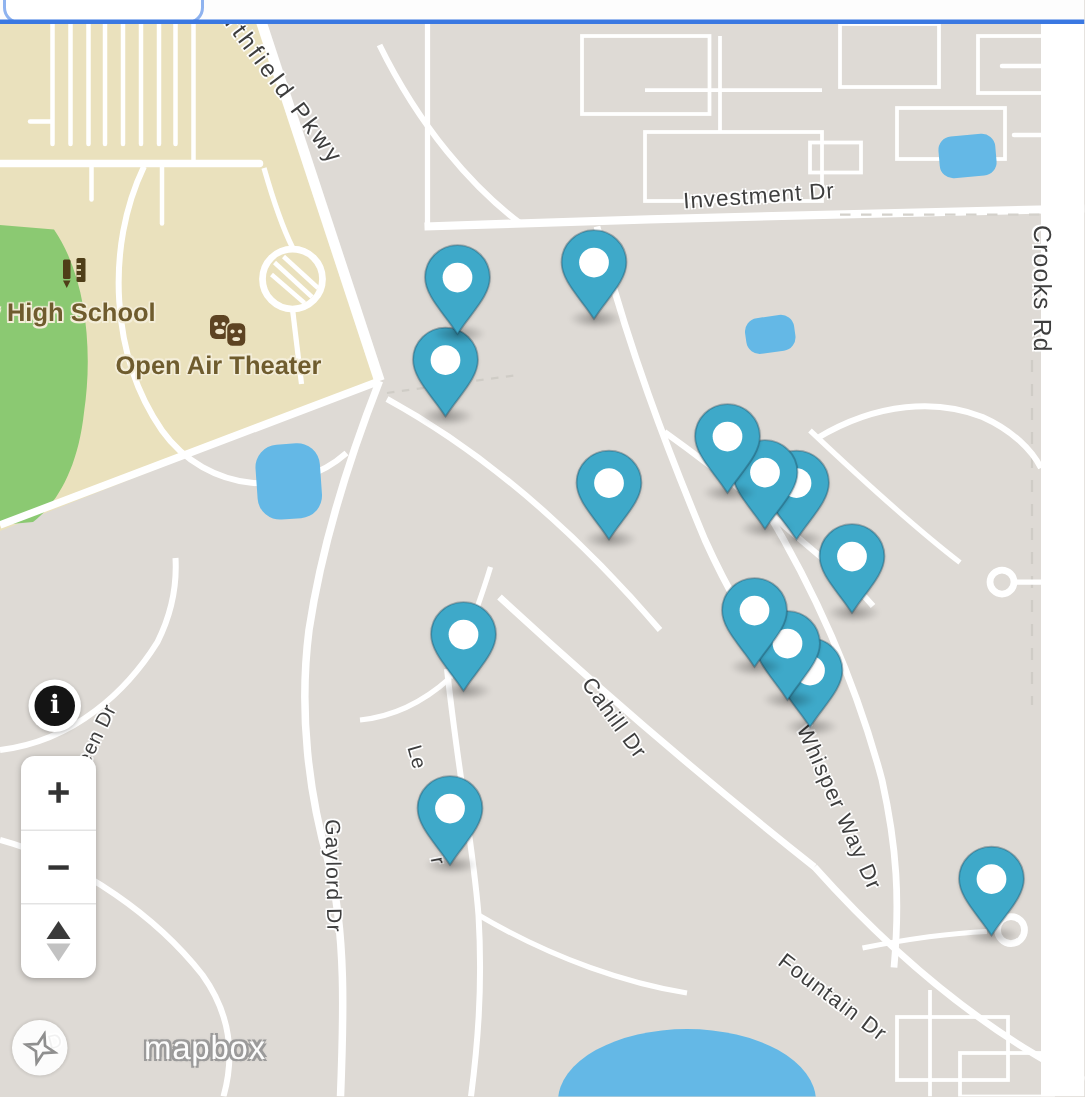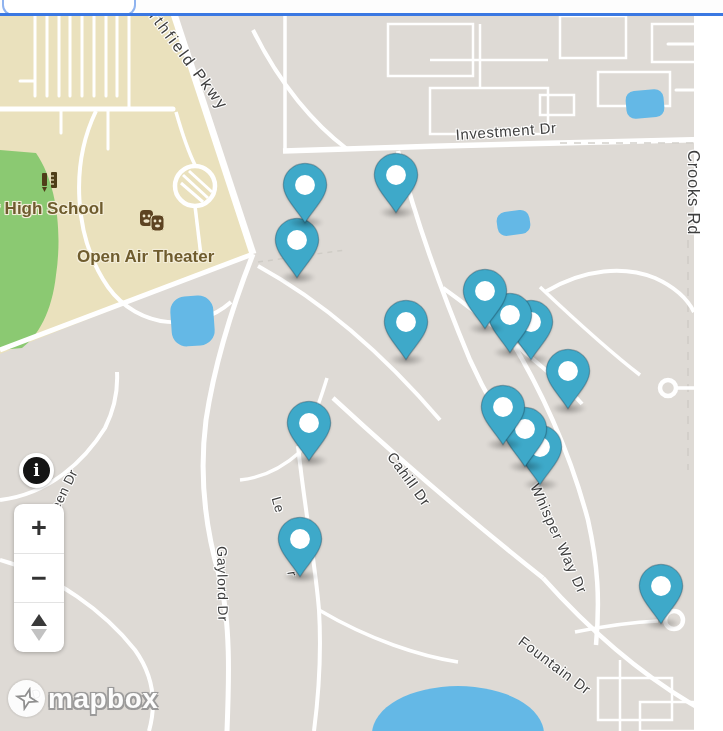--- a/index.html
+++ b/index.html
@@ -22,21 +22,21 @@
   .street-label{
     position:absolute;z-index:50;white-space:nowrap;color:#3e3e3e;font-weight:500;
     transform-origin:left top;
     text-shadow:0 0 2px #fff,0 0 2px #fff,1px 1px 0 #fff,-1px -1px 0 #fff,1px -1px 0 #fff,-1px 1px 0 #fff;
   }
   .poi-label{
     position:absolute;z-index:55;white-space:nowrap;color:#6f5c2e;font-weight:600;font-size:17px;
     text-shadow:0 0 2px #f4eeda,0 0 2px #f4eeda,1px 1px 0 #f4eeda,-1px -1px 0 #f4eeda,1px -1px 0 #f4eeda,-1px 1px 0 #f4eeda;
   }
   .poi-school-text{left:-36px;top:199px;}
-  .poi-theater-text{left:77px;top:247px;}
+  .poi-theater-text{left:77px;top:234px;}
   .poi-icon{position:absolute;z-index:55;}
   .school-icon{left:38px;top:170px;}
   .theater-icon{left:139px;top:208px;}
 
   
   .marker{position:absolute;width:48px;height:62px;}
   .marker svg{display:block;filter:drop-shadow(0 1px 1px rgba(0,0,0,.18));}
   .marker-shadow{position:absolute;width:36px;height:13px;border-radius:50%;
     background:radial-gradient(ellipse at center, rgba(0,0,0,.33) 0%, rgba(0,0,0,0) 70%);
     filter:blur(1.5px);}
@@ -53,22 +53,22 @@
     font-size:27px;font-weight:bold;color:#333;border-bottom:1px solid #e3e3e3;cursor:pointer;line-height:1;}
   .zoom-btn:last-child{border-bottom:none;}
   .compass-btn{flex-direction:column;gap:3px;}
   .tri-up{width:0;height:0;border-left:8px solid transparent;border-right:8px solid transparent;border-bottom:12px solid #3a3a3a;}
   .tri-down{width:0;height:0;border-left:8px solid transparent;border-right:8px solid transparent;border-top:12px solid #c2c2c2;}
 
   
   .logo{position:absolute;left:8px;top:680px;display:flex;align-items:center;gap:3px;z-index:960;opacity:.93;cursor:pointer;}
   .logo-circle{width:37px;height:37px;border-radius:50%;background:#fff;
     box-shadow:0 0 3px rgba(0,0,0,.2);display:flex;align-items:center;justify-content:center;}
-  .logo-text{font-size:28px;font-weight:bold;color:#fff;letter-spacing:.5px;
-    text-shadow:-1.5px -1.5px 0 #969696,1.5px -1.5px 0 #969696,-1.5px 1.5px 0 #969696,1.5px 1.5px 0 #969696,0 0 3px #969696;}
+  .logo-text{font-size:22px;font-weight:normal;color:#fff;letter-spacing:.5px;
+    text-shadow:-1.5px -1.5px 0 #969696,1.5px -1.5px 0 #969696,-1.5px 1.5px 0 #969696,1.5px 1.5px 0 #969696,0 0 3px #969696;margin-left:48px;}
 </style>
 </head>
 <body>
 
 <div class="map-root">
 
   <svg class="base" width="723" height="731" viewBox="0 0 723 731">
     <rect width="723" height="731" fill="#dedad5"></rect>
 
     <polygon points="0,14 176,14 253,254 0,354" fill="#eae1bd"></polygon>

